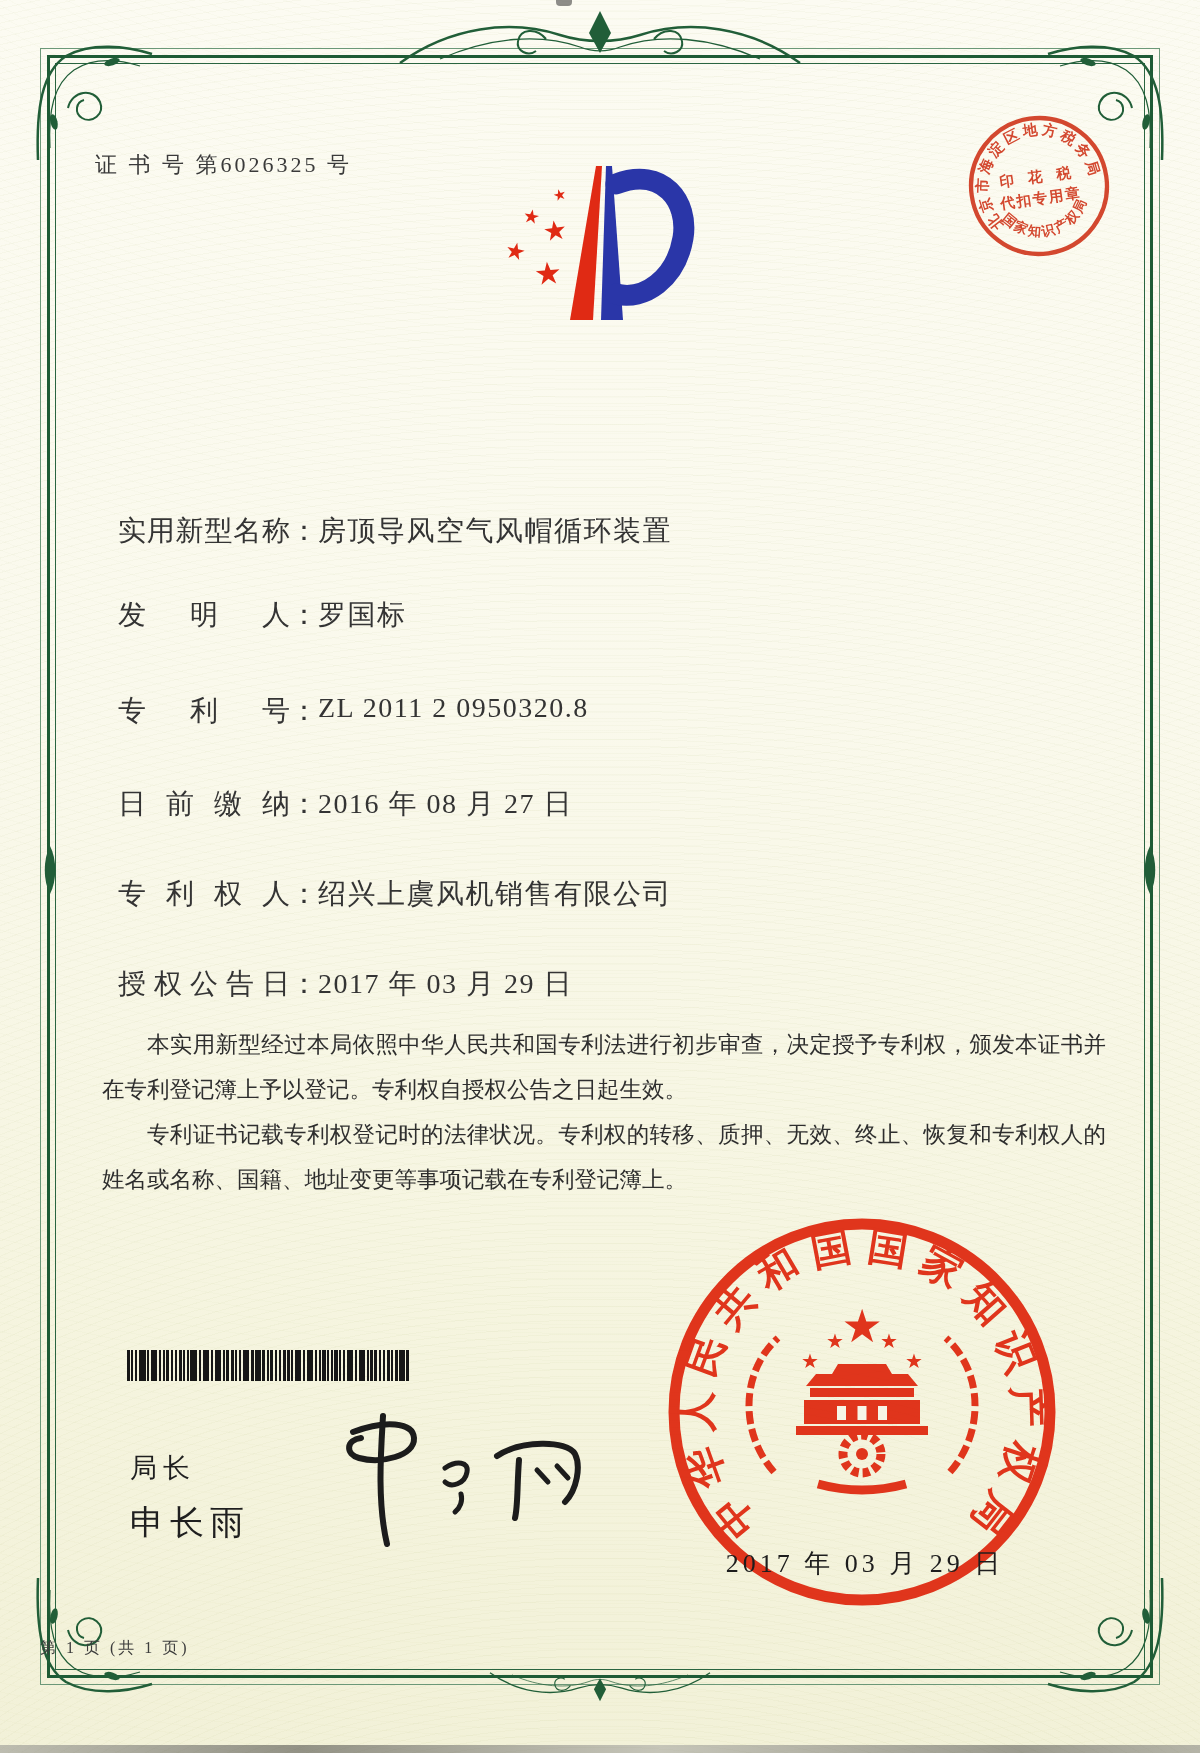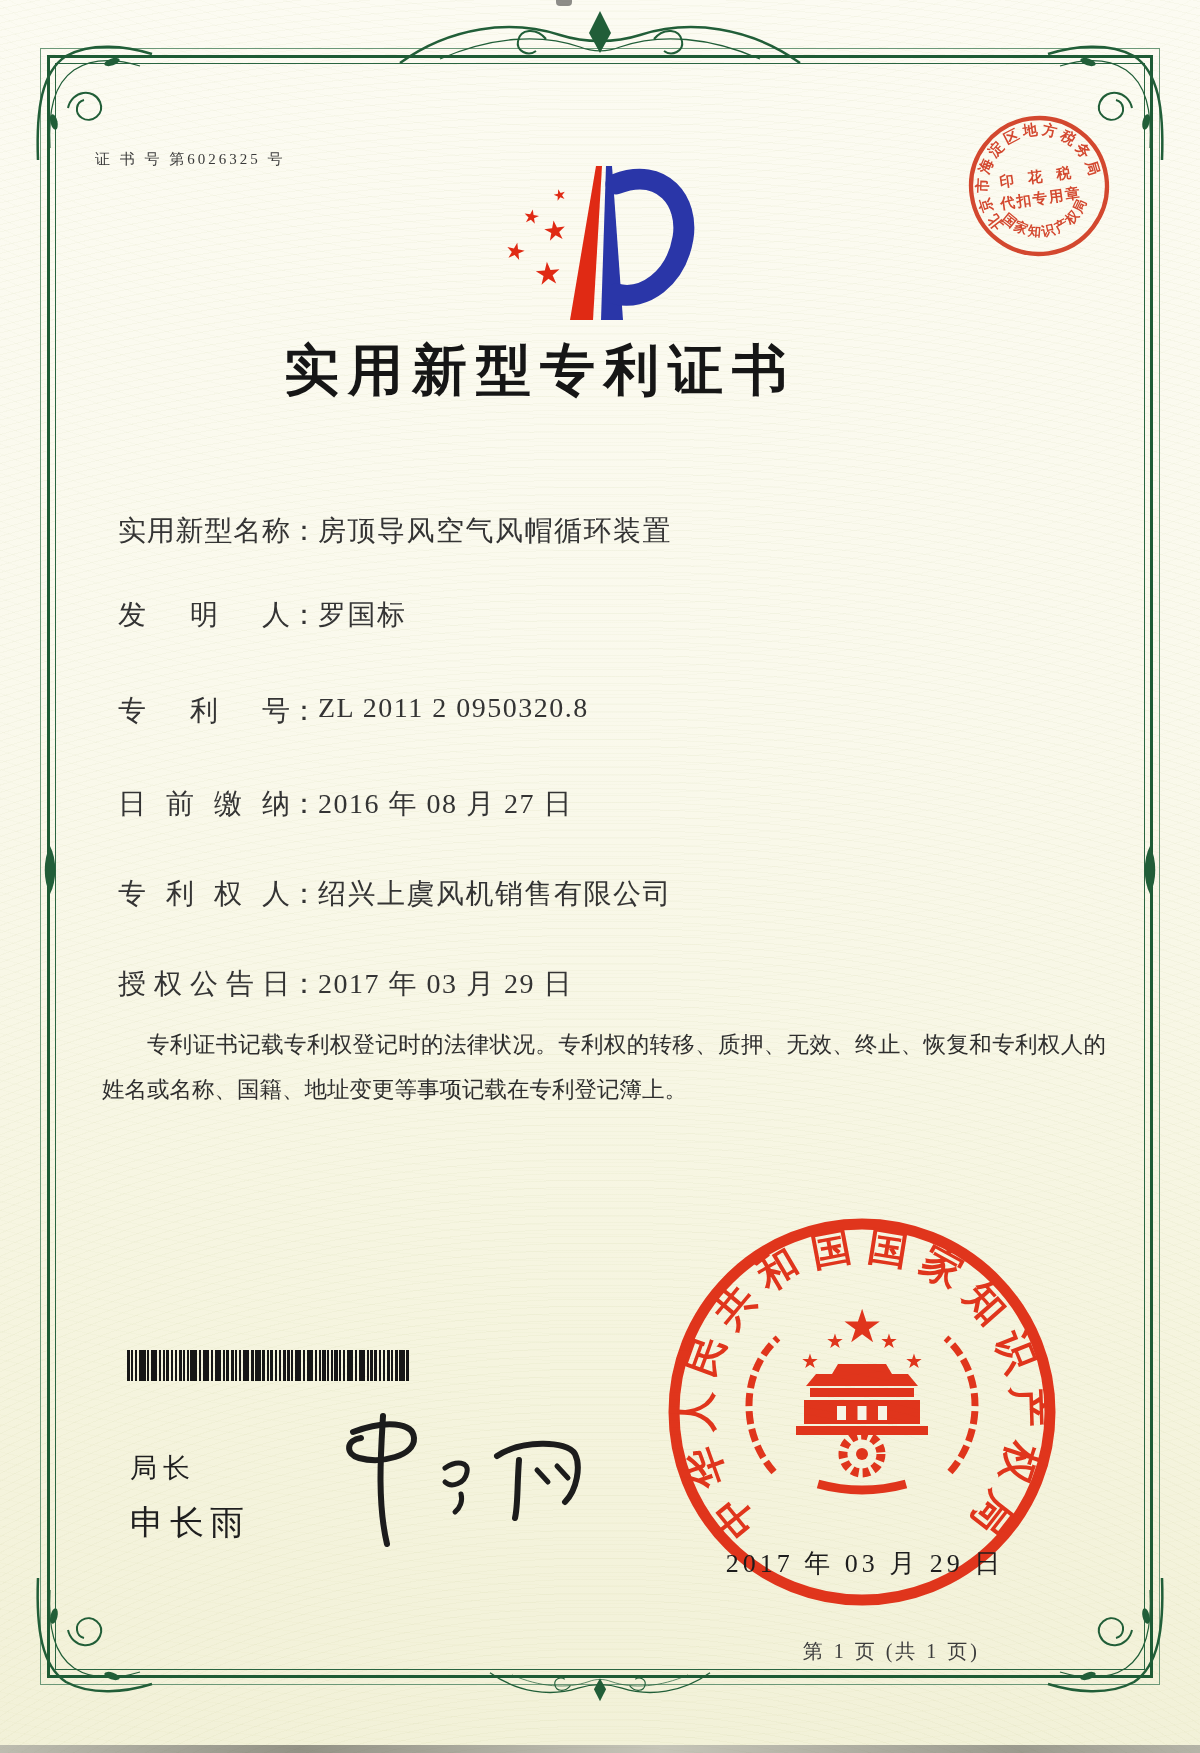--- a/index.html
+++ b/index.html
@@ -10,21 +10,21 @@
   .watermark{position:absolute;inset:0;pointer-events:none;opacity:.55;
     background-image:
       repeating-radial-gradient(circle at 50% 150%, rgba(170,180,110,.10) 0 1px, transparent 1px 7px),
       repeating-radial-gradient(circle at 50% -60%, rgba(170,180,110,.07) 0 1px, transparent 1px 9px);}
   
   .frame-a{position:absolute;left:40px;right:40px;top:48px;bottom:68px;border:1px solid #6b9878;}
   .frame-b{position:absolute;left:47px;right:47px;top:55px;bottom:75px;border:3px solid #1e5b35;}
   .frame-c{position:absolute;left:55px;right:55px;top:63px;bottom:83px;border:1px solid #2a6540;}
   .ornaments{position:absolute;inset:0;pointer-events:none;}
   
-  .cert-no{position:absolute;left:95px;top:150px;font-size:15px;letter-spacing:3px;color:#3a3a3a;}
+  .cert-no{position:absolute;left:95px;top:150px;font-size:22px;letter-spacing:3px;color:#3a3a3a;}
   
   .logo{position:absolute;left:430px;top:128px;width:270px;height:195px;}
   .logo-star{position:absolute;color:#e02a14;line-height:1;}
   .ls1{left:553px;top:188px;font-size:15px;transform:rotate(-15deg);}
   .ls2{left:523px;top:207px;font-size:19px;transform:rotate(10deg);}
   .ls3{left:543px;top:218px;font-size:27px;transform:rotate(-8deg);}
   .ls4{left:505px;top:240px;font-size:23px;transform:rotate(12deg);}
   .ls5{left:534px;top:258px;font-size:31px;transform:rotate(-5deg);}
   
   .tax-stamp{position:absolute;left:953px;top:100px;width:172px;height:172px;transform:rotate(-8deg);opacity:.92;}
@@ -51,22 +51,22 @@
   .sig-title{position:absolute;left:130px;top:1450px;font-size:27px;color:#1f1f1f;
              font-family:"DejaVu Sans","Liberation Sans",sans-serif;letter-spacing:6px;}
   .sig-name{position:absolute;left:130px;top:1500px;font-size:34px;color:#1f1f1f;
             font-family:"DejaVu Sans","Liberation Sans",sans-serif;letter-spacing:6px;}
   .signature{position:absolute;left:315px;top:1406px;width:290px;height:160px;}
   
   .seal{position:absolute;left:662px;top:1212px;width:400px;height:400px;opacity:.95;}
   .seal-date{position:absolute;left:700px;top:1546px;width:330px;text-align:center;
              font-size:26px;letter-spacing:4px;color:#1d1d1d;}
   
-  .footer{position:absolute;left:40px;top:1638px;width:940px;text-align:right;
-          font-size:20px;letter-spacing:3px;color:#3c3c3c;}
+  .footer{position:absolute;left:40px;top:1638px;width:940px;text-align:left;
+          font-size:16px;letter-spacing:3px;color:#3c3c3c;}
   
   .scan-bottom{position:absolute;left:0;right:0;bottom:0;height:8px;opacity:.5;
     background:linear-gradient(90deg,#888,#333 25%,#999 55%,#444 85%,#777);}
   .scan-mark{position:absolute;left:556px;top:0;width:16px;height:6px;background:#333;opacity:.55;border-radius:0 0 4px 4px;}
 </style>
 </head>
 <body>
 
 <div class="page">
   <div class="watermark"></div>
@@ -127,21 +127,20 @@
     <text font-size="17" fill="#d0391f" font-weight="bold" letter-spacing="4">
       <textPath href="#ts-top" startOffset="0">北京市海淀区地方税务局</textPath>
     </text>
     <text font-size="15.5" fill="#d0391f" font-weight="bold" letter-spacing="2">
       <textPath href="#ts-bot" startOffset="4">国家知识产权局</textPath>
     </text>
     <text x="100" y="95" text-anchor="middle" font-size="17" font-weight="bold" fill="#d0391f" letter-spacing="6">印 花 税</text>
     <text x="100" y="120" text-anchor="middle" font-size="17" font-weight="bold" fill="#d0391f" letter-spacing="2">代扣专用章</text>
   </svg>
 
-  <div class="title">实用新型专利证书</div>
 
   <div class="fields">
     <div class="field-row fr0">
       <span class="f-label">实用新型名称</span><span class="f-colon">：</span><span class="f-value">房顶导风空气风帽循环装置</span>
     </div>
     <div class="field-row fr1">
       <span class="f-label">发明人</span><span class="f-colon">：</span><span class="f-value">罗国标</span>
     </div>
     <div class="field-row fr2">
       <span class="f-label">专利号</span><span class="f-colon">：</span><span class="f-value">ZL 2011 2 0950320.8</span>
@@ -151,20 +150,21 @@
     </div>
     <div class="field-row fr4">
       <span class="f-label">专利权人</span><span class="f-colon">：</span><span class="f-value">绍兴上虞风机销售有限公司</span>
     </div>
     <div class="field-row fr5">
       <span class="f-label">授权公告日</span><span class="f-colon">：</span><span class="f-value">2017 年 03 月 29 日</span>
     </div>
   </div>
 
   <div class="paras">
+    <p>本实用新型经过本局依照中华人民共和国专利法进行初步审查，决定授予专利权，颁发本证书并在专利登记簿上予以登记。专利权自授权公告之日起生效。</p>
     <p>专利证书记载专利权登记时的法律状况。专利权的转移、质押、无效、终止、恢复和专利权人的姓名或名称、国籍、地址变更等事项记载在专利登记簿上。</p>
   </div>
 
   <div class="barcode"></div>
 
   <div class="sig-title">局长</div>
   <div class="sig-name">申长雨</div>
   <svg class="signature" viewBox="0 0 290 160">
     <g stroke="#1c1c1c" stroke-width="6" fill="none" stroke-linecap="round" stroke-linejoin="round">
       <path d="M38,26 C70,14 98,16 99,32 C100,50 66,58 44,52 C30,48 31,34 46,32"></path>

